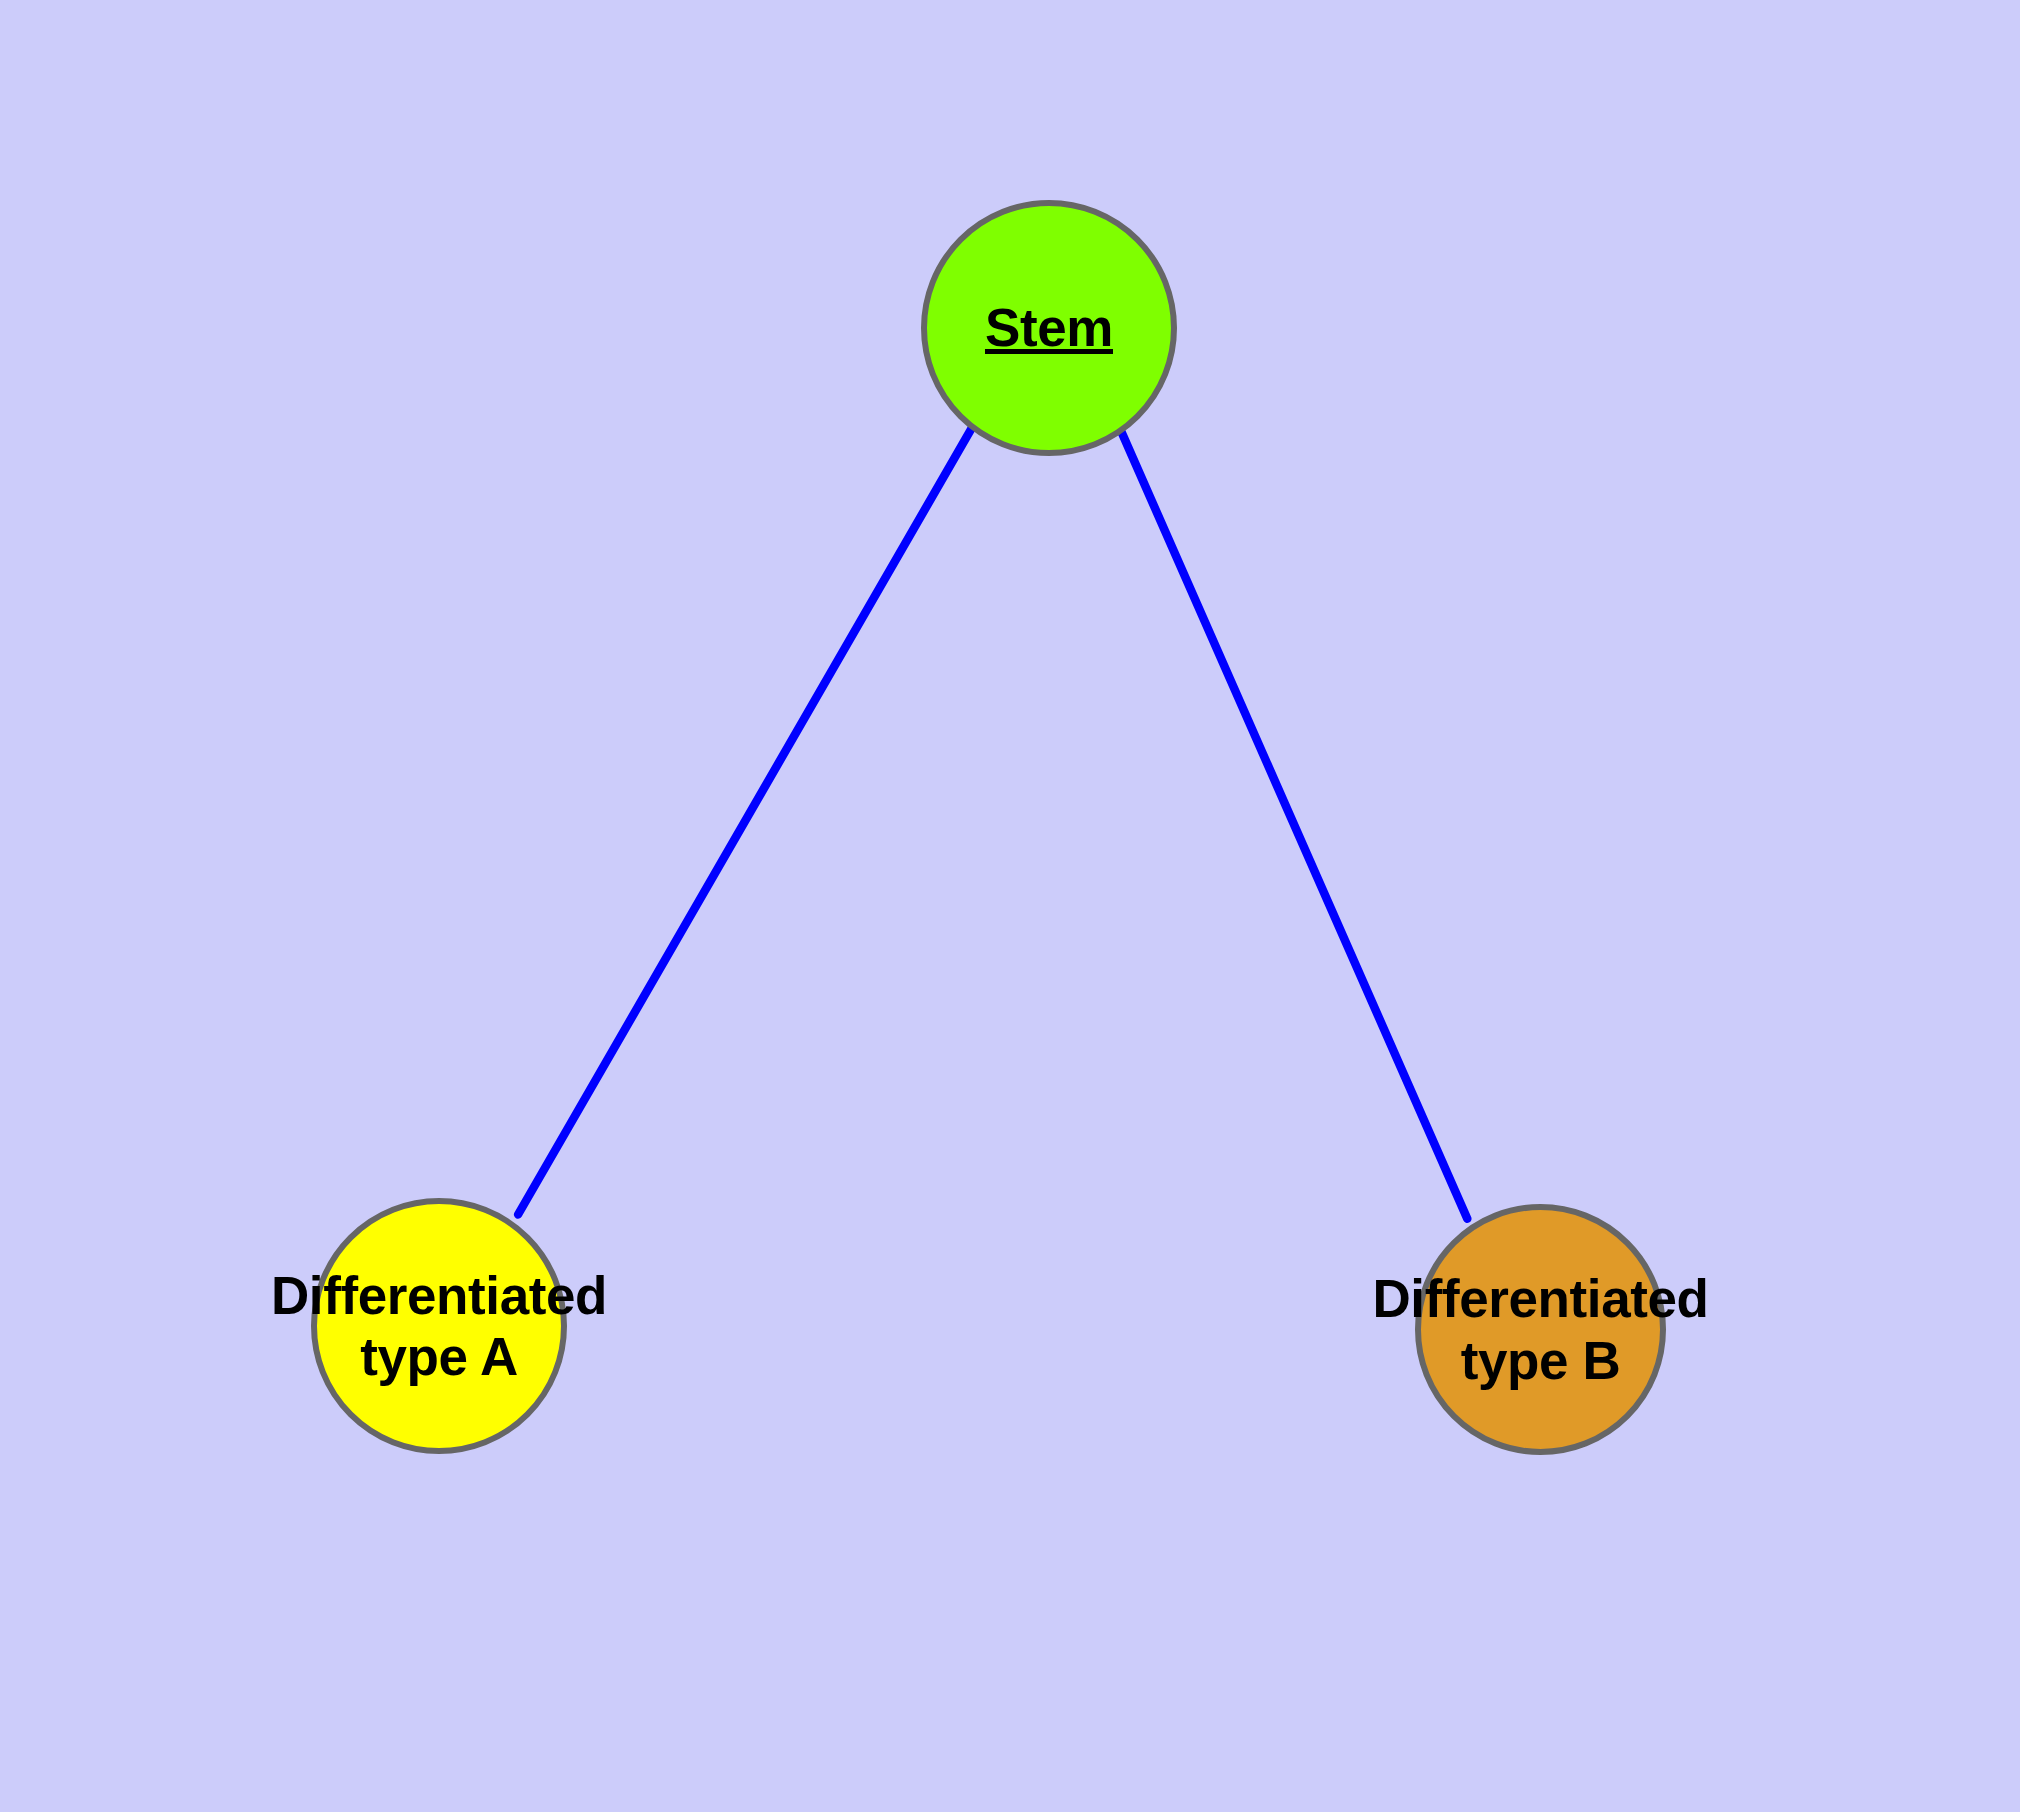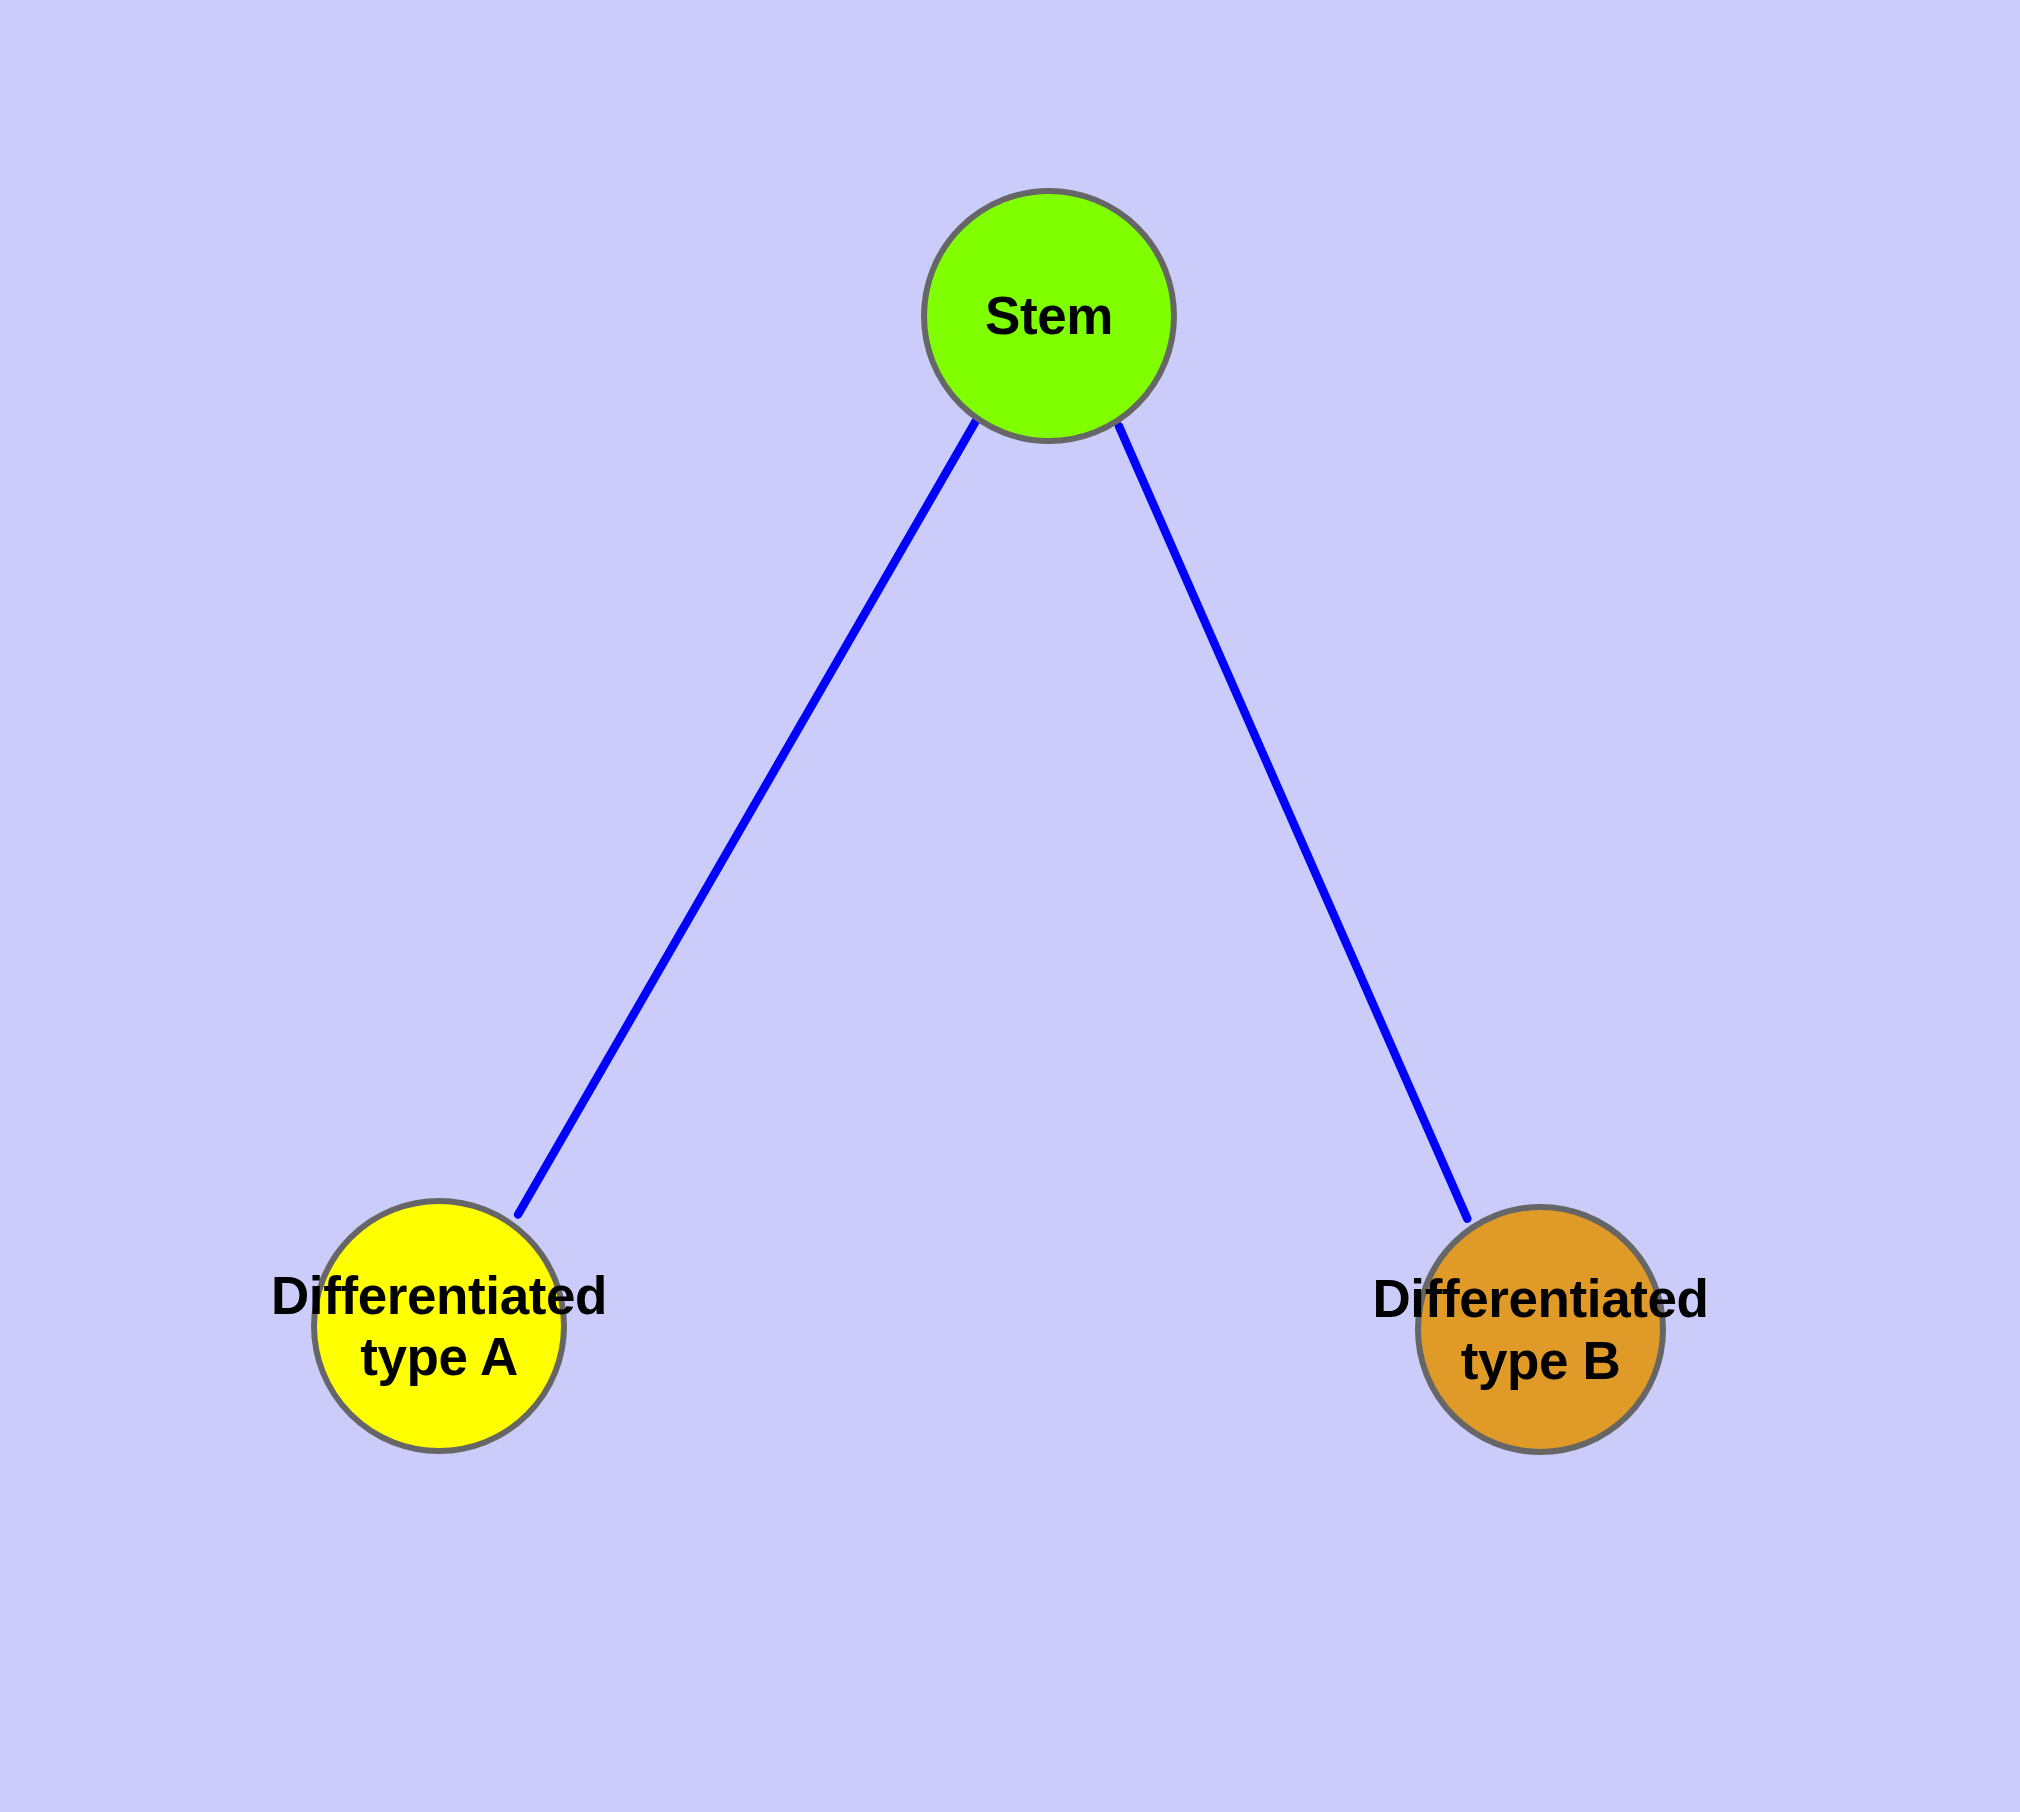--- a/index.html
+++ b/index.html
@@ -53,21 +53,21 @@
 </head>
 <body style="background: rgb(204, 204, 250);">
 
 <div id="canvas" style="width: 2021px; height: 1812px; background: rgb(204, 204, 250);">
 
   <svg id="edge-layer" viewBox="0 0 2384 2138">
     <line id="edge-0" stroke-linecap="round" x1="1151" y1="497" x2="611" y2="1433" stroke="#0000ff" stroke-width="10"></line>
     <line id="edge-1" stroke-linecap="round" x1="1320" y1="503" x2="1731" y2="1438" stroke="#0000ff" stroke-width="10"></line>
   </svg>
 
-  <div class="node" id="node-0" style="left: 921px; top: 188px; width: 256px; height: 256px;">
+  <div class="node" id="node-0" style="left: 921px; top: 200px; width: 256px; height: 256px; text-decoration: underline;">
     <div class="node-circle" id="node-circle-0" style="width: 256px; height: 256px; background: rgb(127, 255, 0); border-color: rgb(102, 102, 102);"></div>
     <div class="node-label" id="node-label-0" style="color: rgb(0, 0, 0); font-size: 53px;">Stem</div>
   </div>
 
   <div class="node" id="node-1" style="left: 311px; top: 1198px; width: 256px; height: 256px;">
     <div class="node-circle" id="node-circle-1" style="width: 256px; height: 256px; background: rgb(255, 255, 0); border-color: rgb(102, 102, 102);"></div>
     <div class="node-label" id="node-label-1" style="color: rgb(0, 0, 0); font-size: 53px;">Differentiated
 type A</div>
   </div>
 

